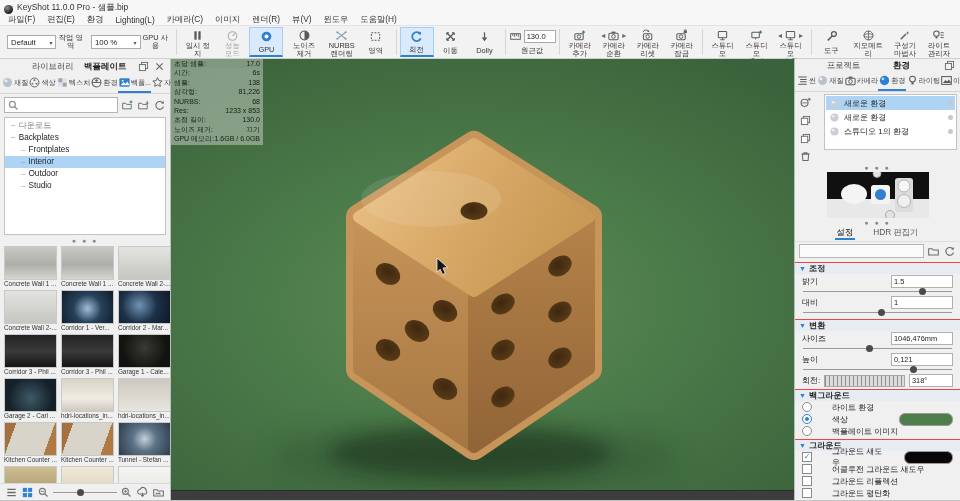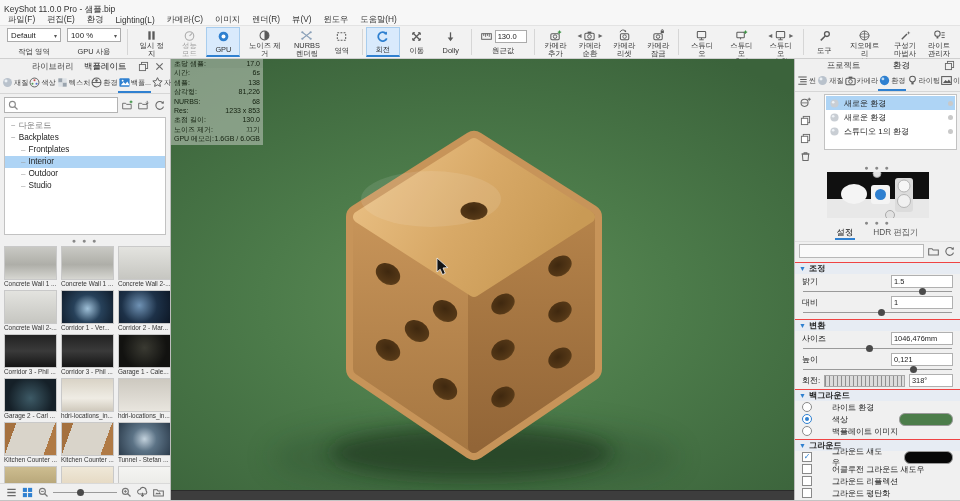--- a/index.html
+++ b/index.html
@@ -3,49 +3,49 @@
 <meta charset="utf-8">
 <style>
   html,body{margin:0;padding:0;}
   body{width:960px;height:501px;overflow:hidden;background:#f0f0f0;
        font-family:"Liberation Sans","DejaVu Sans",sans-serif;font-size:9px;color:#222;
        -webkit-font-smoothing:antialiased;}
   .icon{display:inline-flex;align-items:center;justify-content:center;}
   .icon svg{display:block;}
 
   
-  .titlebar{height:14px;display:flex;align-items:flex-start;gap:4px;padding:0 4px;background:#f7f7f7;flex-direction:column;}
+  .titlebar{height:14px;display:flex;align-items:flex-end;gap:4px;padding:0 4px;background:#f7f7f7;}
   .titlebar .ttl{font-size:8.5px;color:#333;}
   .ks-logo{width:9px;height:9px;border-radius:50%;background:radial-gradient(circle at 35% 30%,#8a8a8a,#1c1c1c 70%);}
   .menubar{height:11px;display:flex;align-items:center;background:#f7f7f7;border-bottom:1px solid #e3e3e3;padding-left:2px;}
   .menubar span{padding:0 6px;font-size:8.3px;color:#333;}
 
   
   .toolbar{height:30px;background:#f2f2f2;border-bottom:1px solid #cfcfcf;display:flex;align-items:stretch;padding:1px 4px;}
-  .tb-dd{display:flex;flex-direction:column;align-items:center;justify-content:space-between;padding:1px 3px;}
+  .tb-dd{display:flex;flex-direction:row;align-items:center;justify-content:space-between;padding:1px 3px;}
   .tb-dd-box{border:1px solid #ababab;background:#fff;height:12px;width:46px;display:flex;align-items:center;justify-content:space-between;padding:0 3px;font-size:7.8px;}
   .tb-dd-box .car{color:#555;font-size:6px;}
   .lbl{font-size:7.4px;color:#333;text-align:center;line-height:1.05;white-space:pre-line;}
   .tb-item{display:flex;flex-direction:column;align-items:center;justify-content:space-between;padding:1px 4px;min-width:24px;border:1px solid transparent;}
   .tb-item .tb-top{display:flex;align-items:center;gap:2px;height:14px;}
   .tb-item.active{background:#d9eafc;border:1px solid #a8cdee;border-bottom:2px solid #2f80d0;}
   .tb-item.disabled{opacity:.45;}
   .tb-sep{width:1px;background:#d6d6d6;margin:2px 3px;}
   .tb-input{border:1px solid #ababab;background:#fff;height:11px;min-width:26px;font-size:7.6px;display:flex;align-items:center;padding:0 2px;}
   .arr{color:#666;font-size:8px;}
 
   
   .main{display:flex;height:441px;}
   .footer-strip{height:5px;background:#ececec;border-top:1px solid #c4c4c4;}
 
   
   .left{width:170px;background:#f0f0f0;border-right:1px solid #bdbdbd;display:flex;flex-direction:column;}
   .panel-head{height:15px;display:flex;align-items:center;padding:0 4px;gap:3px;margin-left:28px;}
   .panel-head .pt{font-size:8.3px;color:#444;}
-  .panel-head .ct{flex:1;text-align:center;font-weight:normal;font-size:8.5px;}
+  .panel-head .ct{flex:1;text-align:center;font-weight:bold;font-size:8.5px;}
   .lib-tabs,.proj-tabs{display:flex;border-bottom:1px solid #d6d6d6;padding:1px 1px 0;}
   .ptab{flex:1;display:flex;flex-direction:row;align-items:center;gap:0;padding:1px 0 2px;border-bottom:2px solid transparent;}
   .ptab .lbl{font-size:7.2px;color:#444;white-space:nowrap;overflow:hidden;max-width:100%;}
   .ptab.selected{border-bottom:2px solid #2f80d0;}
   .search-row{display:flex;align-items:center;gap:3px;padding:2px 4px;height:18px;}
   .search-box{flex:1;height:14px;border:1px solid #b3b3b3;background:#fff;display:flex;align-items:center;padding:0 2px;}
   .tree-box{margin:1px 4px;background:#fff;border:1px solid #c2c2c2;height:112px;overflow:hidden;padding:2px 0;}
   .tree-item{height:12px;line-height:12px;font-size:8.2px;white-space:nowrap;display:flex;align-items:center;gap:3px;}
   .tree-item .tw{color:#999;font-size:8px;}
   .tree-item.selected{background:#aed4f5;}

